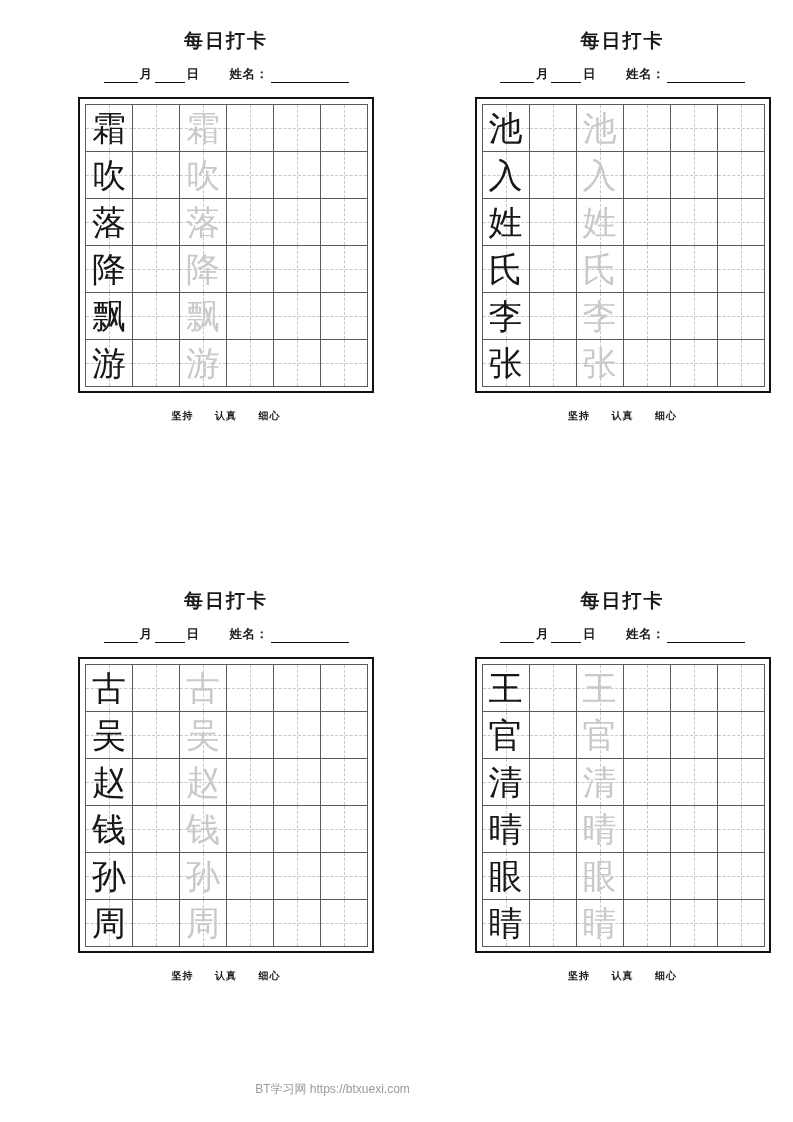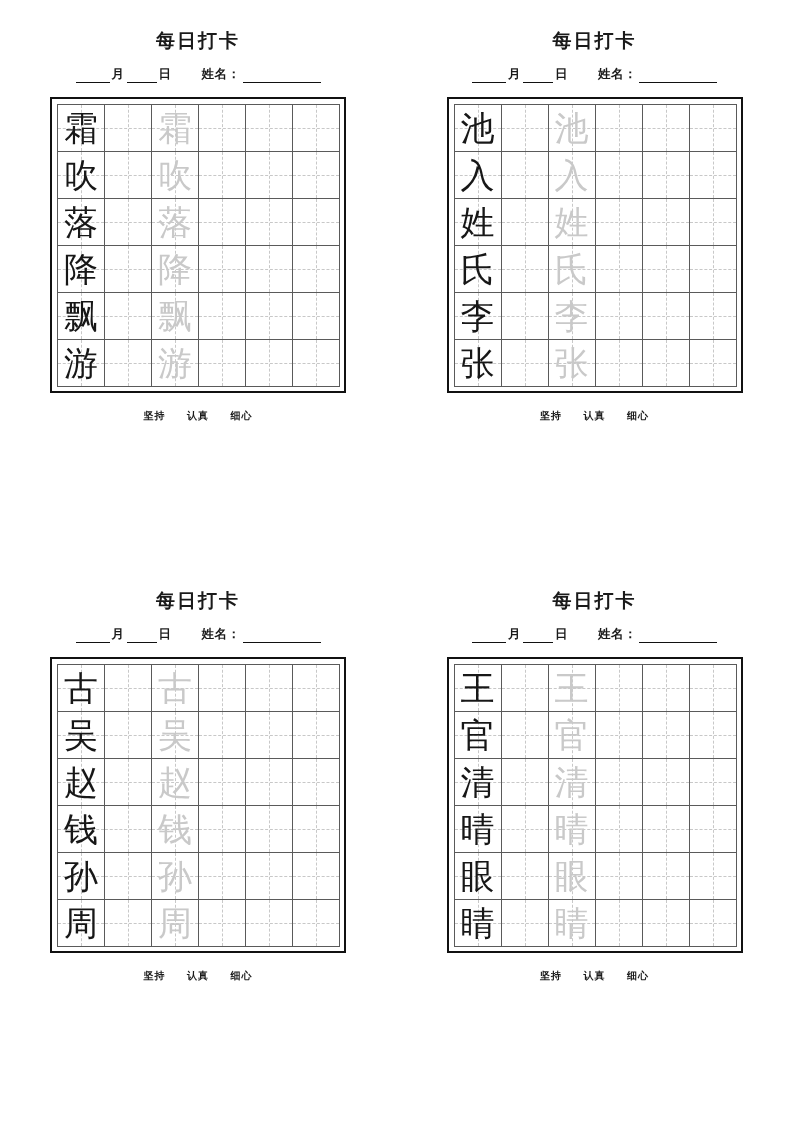--- a/index.html
+++ b/index.html
@@ -13,20 +13,21 @@
     font-family: "Liberation Serif", "DejaVu Serif", serif;
     color: #1a1a1a;
     position: relative;
     overflow: hidden;
   }
   .page {
     width: 665px;
     height: 1122px;
     position: relative;
     box-sizing: border-box;
+    padding-left: 28px;
   }
   .grid-2x2 {
     display: grid;
     grid-template-columns: 396px 397px;
     grid-template-rows: 560px 540px;
     width: 793px;
   }
   .card {
     position: relative;
     box-sizing: border-box;
@@ -462,13 +463,14 @@
       </div>
       <div class="motto">
         <span>坚持</span>
         <span>认真</span>
         <span>细心</span>
       </div>
     </div>
 
   </div>
 
+  <div class="footer">BT学习网 https://btxuexi.com</div>
 </div>
 
 </body></html>

